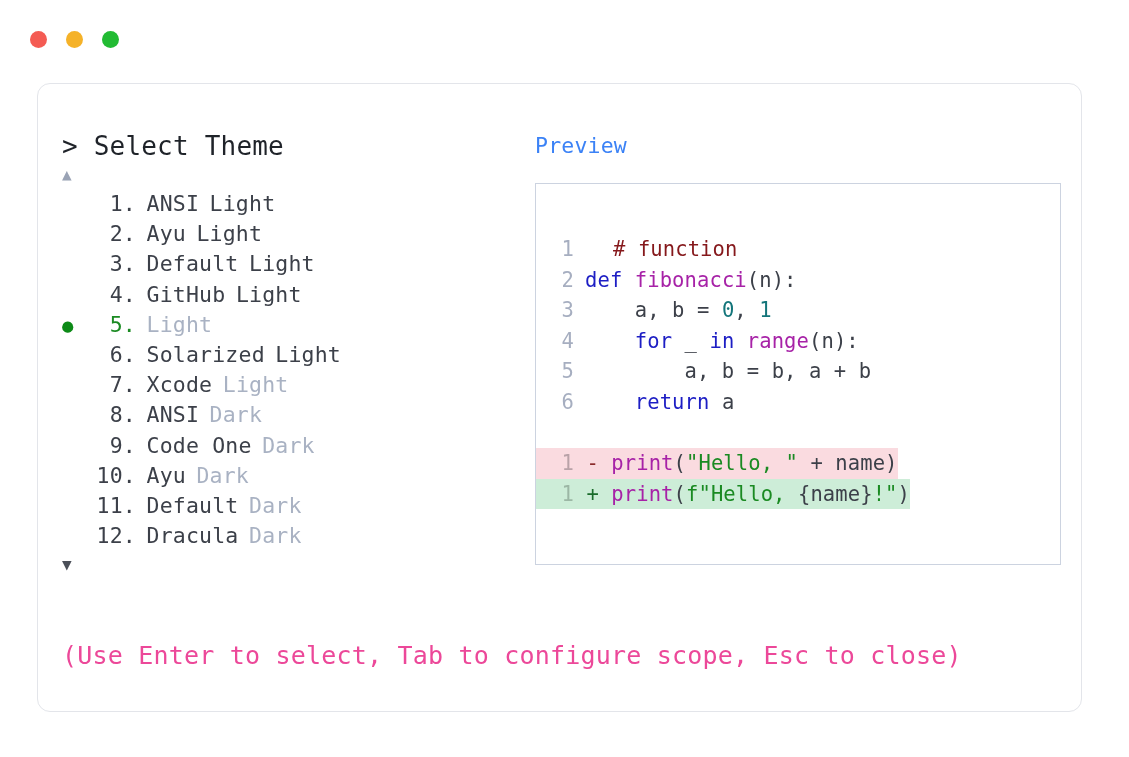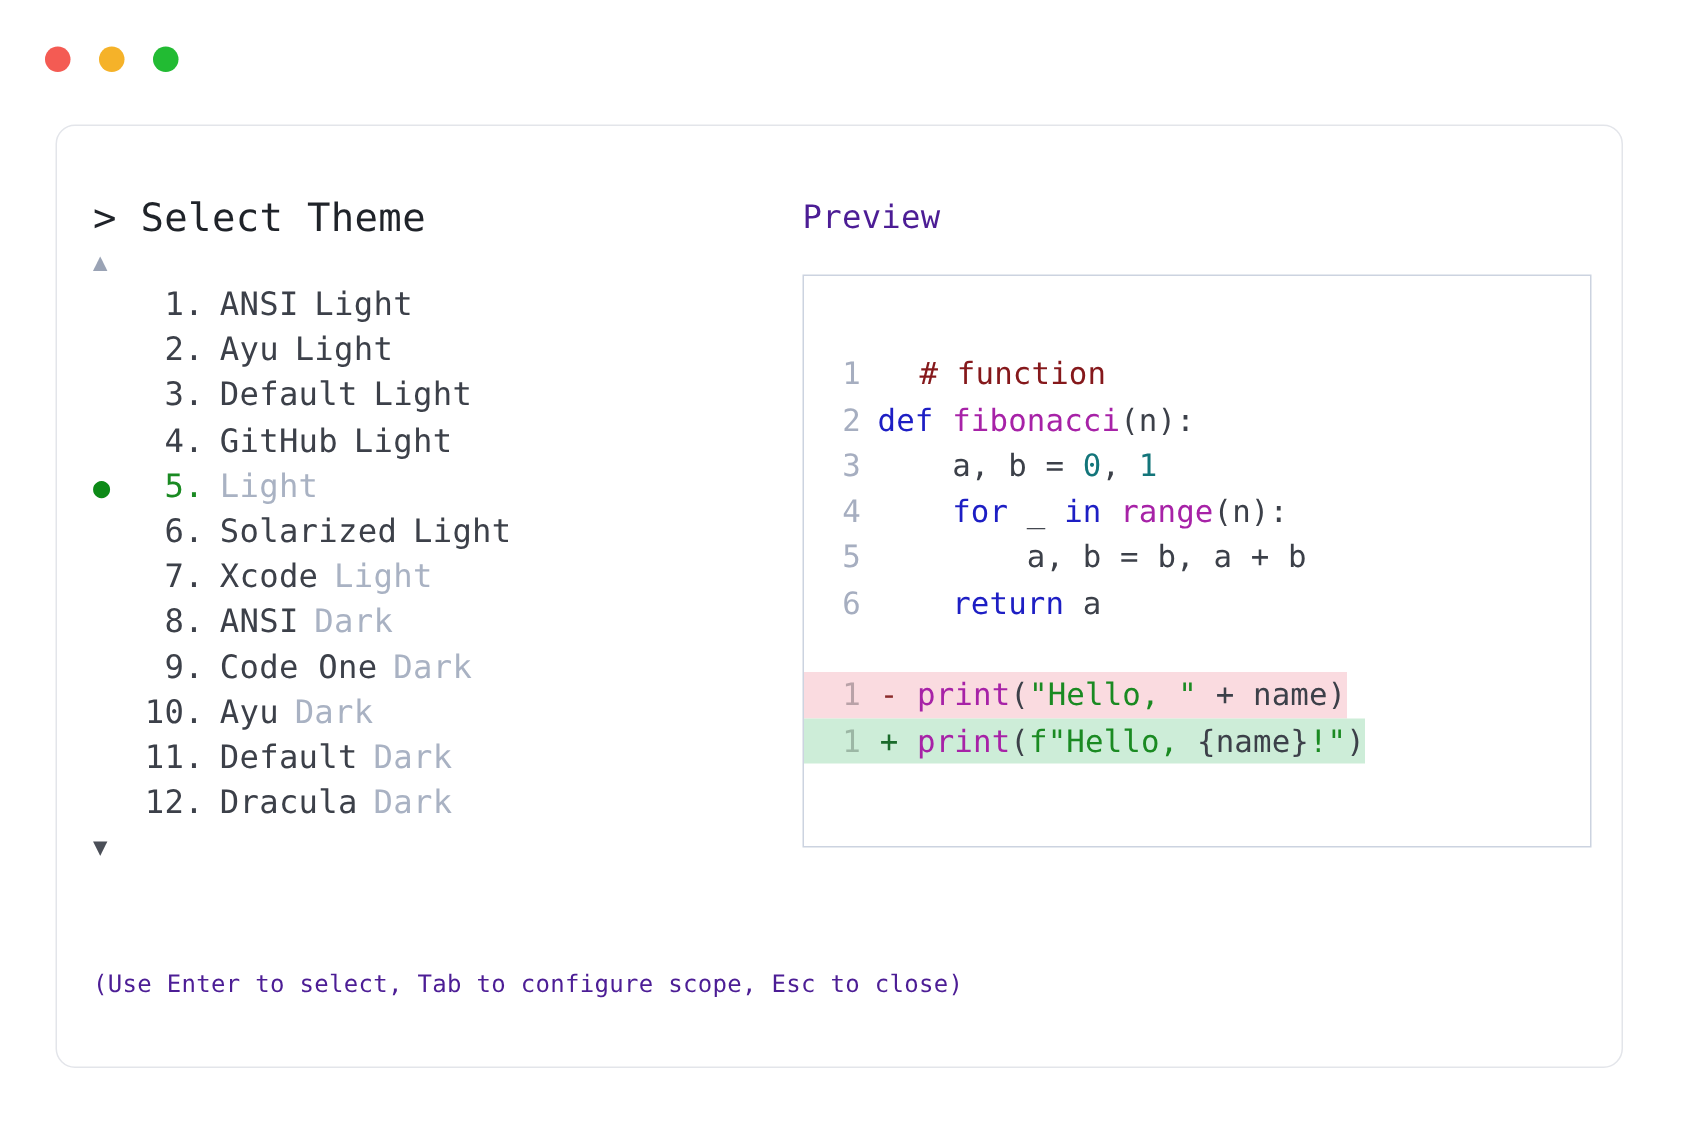--- a/index.html
+++ b/index.html
@@ -114,38 +114,38 @@
   .tname  { color: #3c4049; padding-left: 10.5px; }
   .tname-sel { color: #1a8a22; padding-left: 10.5px; }
 
   .tvariant-dim   { color: #a9b2c3; padding-left: 10.5px; }
   .tvariant-plain { color: #3c4049; padding-left: 10.5px; }
 
   .hint {
     position: absolute;
     left: 24px;
     top: 558px;
-    font-size: 16px;
+    font-size: 25px;
     line-height: 28px;
-    color: #4c1d95;
+    color: #ec4899;
     letter-spacing: 0.2px;
     white-space: pre;
   }
 
   
   .preview {
     position: absolute;
     left: 497px;
     top: 47px;
     width: 528px;
   }
   .preview-title {
     font-size: 21.5px;
     line-height: 30px;
-    color: #4c1d95;
+    color: #3b82f6;
     letter-spacing: 0.2px;
     white-space: pre;
   }
 
   .code-box {
     margin-top: 22px;
     box-sizing: border-box;
     width: 526px;
     height: 382px;
     border: 1.5px solid #ccd3e0;

